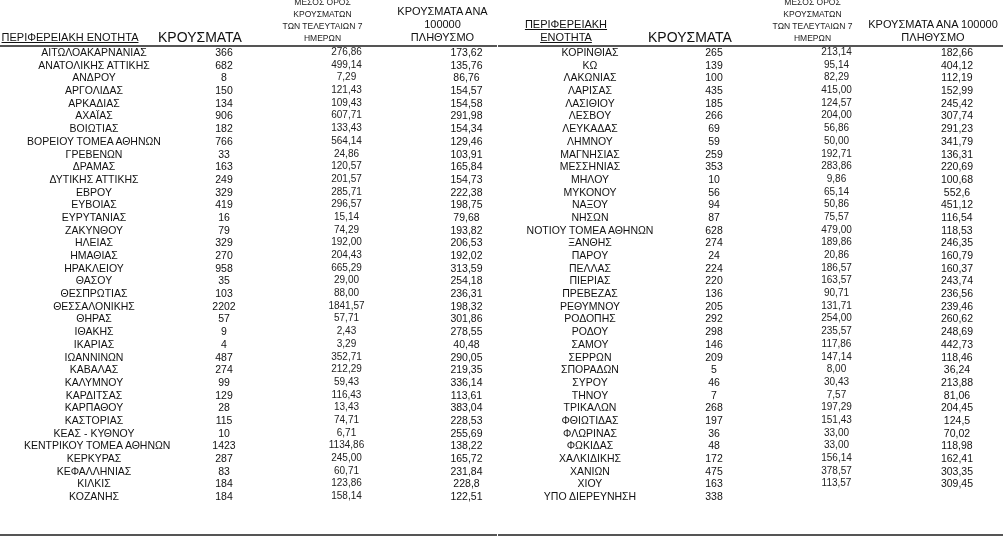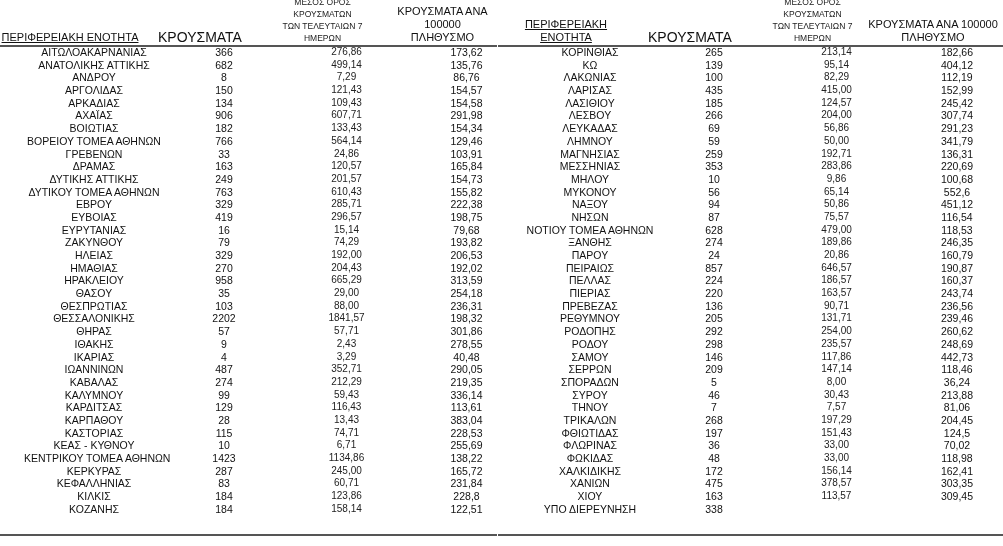--- a/index.html
+++ b/index.html
@@ -110,26 +110,20 @@
         <span class="c-avg avg">120,57</span>
         <span class="c-per">165,84</span>
       </div>
       <div class="row">
         <span class="c-name">ΔΥΤΙΚΗΣ ΑΤΤΙΚΗΣ</span>
         <span class="c-cases">249</span>
         <span class="c-avg avg">201,57</span>
         <span class="c-per">154,73</span>
       </div>
       <div class="row">
-        <span class="c-name">ΔΥΤΙΚΟΥ ΤΟΜΕΑ ΑΘΗΝΩΝ</span>
-        <span class="c-cases">763</span>
-        <span class="c-avg avg">610,43</span>
-        <span class="c-per">155,82</span>
-      </div>
-      <div class="row">
         <span class="c-name">ΕΒΡΟΥ</span>
         <span class="c-cases">329</span>
         <span class="c-avg avg">285,71</span>
         <span class="c-per">222,38</span>
       </div>
       <div class="row">
         <span class="c-name">ΕΥΒΟΙΑΣ</span>
         <span class="c-cases">419</span>
         <span class="c-avg avg">296,57</span>
         <span class="c-per">198,75</span>
@@ -387,26 +381,20 @@
         <span class="c-avg avg">189,86</span>
         <span class="c-per">246,35</span>
       </div>
       <div class="row">
         <span class="c-name">ΠΑΡΟΥ</span>
         <span class="c-cases">24</span>
         <span class="c-avg avg">20,86</span>
         <span class="c-per">160,79</span>
       </div>
       <div class="row">
-        <span class="c-name">ΠΕΙΡΑΙΩΣ</span>
-        <span class="c-cases">857</span>
-        <span class="c-avg avg">646,57</span>
-        <span class="c-per">190,87</span>
-      </div>
-      <div class="row">
         <span class="c-name">ΠΕΛΛΑΣ</span>
         <span class="c-cases">224</span>
         <span class="c-avg avg">186,57</span>
         <span class="c-per">160,37</span>
       </div>
       <div class="row">
         <span class="c-name">ΠΙΕΡΙΑΣ</span>
         <span class="c-cases">220</span>
         <span class="c-avg avg">163,57</span>
         <span class="c-per">243,74</span>

